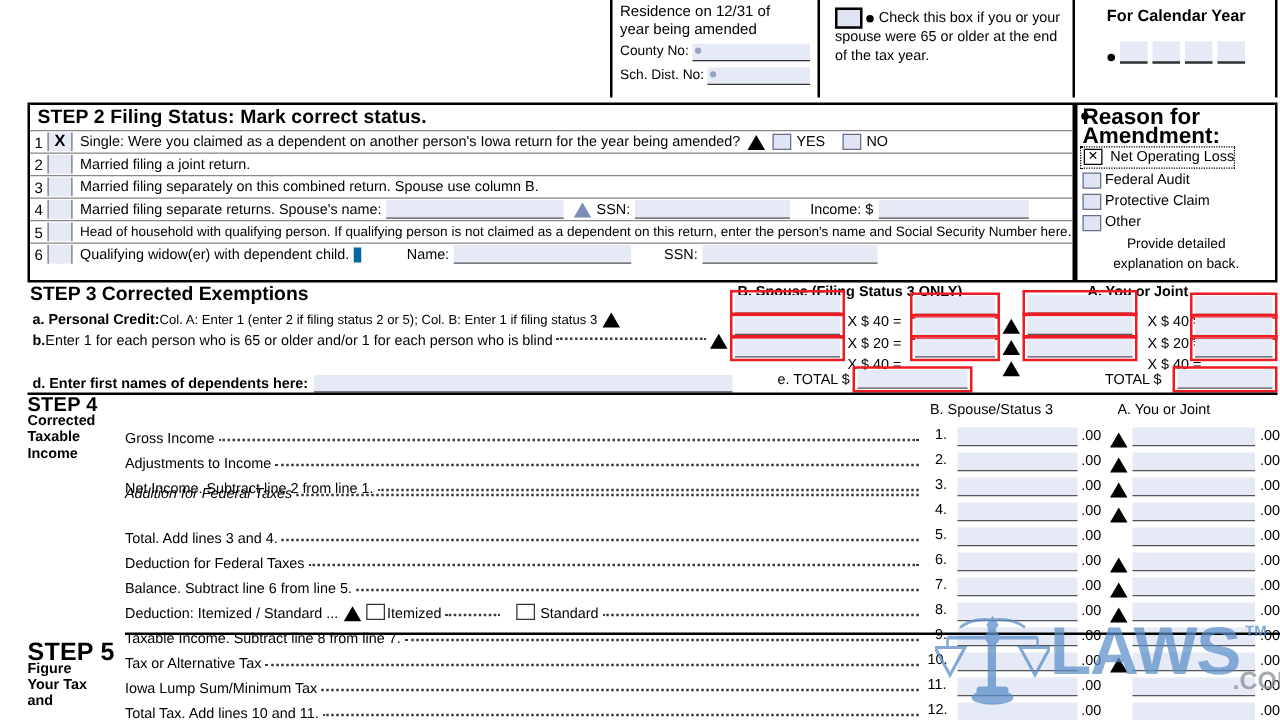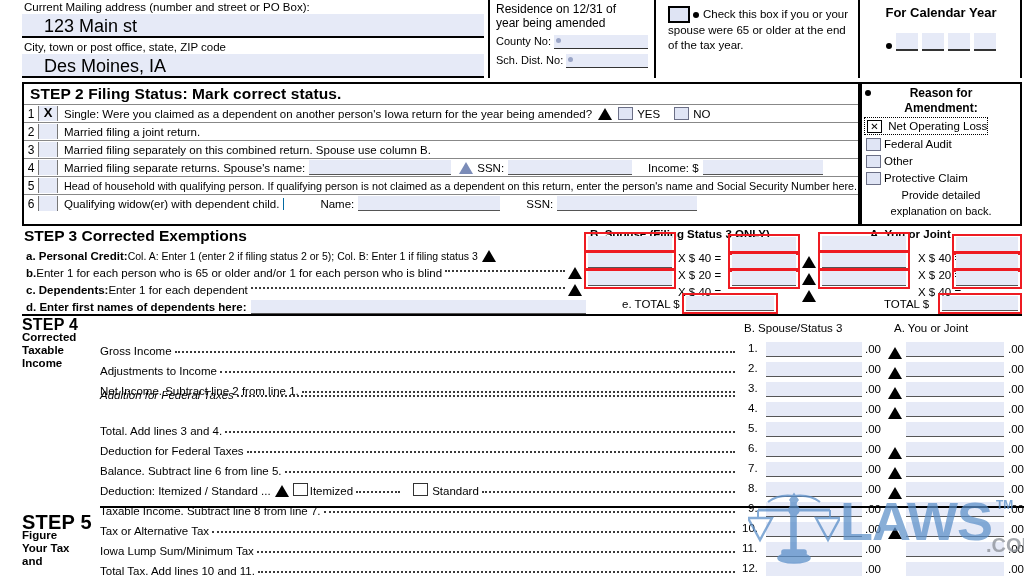--- a/index.html
+++ b/index.html
@@ -70,21 +70,21 @@
   .step2 h2{margin:0;padding:1px 0 1px 6px;font-size:15.5px;font-weight:bold;letter-spacing:.1px;}
   .fsrow{display:flex;align-items:center;height:17px;border-top:1px solid #888;font-size:11.5px;}
   .fsnum{width:14px;text-align:center;font-size:12px;}
   .fsbox{width:20px;height:15px;background:#e6eaf7;border-left:1px solid #777;border-right:1px solid #777;
          box-sizing:border-box;text-align:center;line-height:14px;font-size:13px;font-weight:bold;}
   .fstext{padding-left:6px;display:flex;align-items:center;flex:1;white-space:nowrap;}
   .inl{background:#e6eaf7;border-bottom:1px solid #555;height:14px;display:inline-block;}
 
   .reason{position:absolute;left:860px;top:82px;width:162px;height:144px;
           border:2px solid #000;box-sizing:border-box;padding:2px 4px;}
-  .reason .hd{font-size:12px;font-weight:bold;text-align:center;line-height:15px;position:relative;}
+  .reason .hd{font-size:18px;font-weight:bold;line-height:15px;position:relative;}
   .reason .hd .bullet{position:absolute;left:-1px;top:4px;}
   .reason .item{display:flex;align-items:center;font-size:11.5px;line-height:16px;margin-top:1px;}
   .reason .item .bx{margin-right:3px;}
   .reason .nol{border:1px dotted #000;padding:0;display:inline-block;}
   .reason .foot{font-size:11px;text-align:center;line-height:14px;margin-top:2px;}
 
   
   .step3{position:absolute;left:22px;top:226px;width:1000px;height:88px;}
   .step3 h2{margin:0;font-size:15.5px;font-weight:bold;padding:1px 0 0 2px;}
   .s3row{display:flex;align-items:center;font-size:11.5px;height:16px;padding-left:2px;}
@@ -127,26 +127,20 @@
   .wm .com{position:absolute;left:238px;top:48px;font-size:20px;color:#8a8f96;opacity:.75;font-weight:bold;}
   .wm svg{position:absolute;left:0px;top:2px;opacity:.75;}
 </style>
 </head>
 <body>
 
 <div class="page">
 
   <div class="topband">
 
-    <div class="addrcell">
-      <div class="addr-lbl">Current Mailing address (number and street or PO Box):</div>
-      <div class="addr-val">123 Main st</div>
-      <div class="addr-lbl" style="margin-top:2px;">City, town or post office, state, ZIP code</div>
-      <div class="addr-val2">Des Moines, IA</div>
-    </div>
 
     <div class="resid">
       <div class="t">Residence on 12/31 of</div>
       <div class="t">year being amended</div>
       <div class="row">
         <span class="lb">County No:</span>
         <span class="fl"></span>
       </div>
       <div class="row">
         <span class="lb">Sch. Dist. No:</span>
@@ -217,21 +211,21 @@
     <div class="fsrow">
       <span class="fsnum">5</span>
       <span class="fsbox"></span>
       <span class="fstext" style="font-size:10.8px;">Head of household with qualifying person. If qualifying person is not claimed as a dependent on this return, enter the person's name and Social Security Number here.</span>
     </div>
 
     <div class="fsrow">
       <span class="fsnum">6</span>
       <span class="fsbox"></span>
       <span class="fstext">
-        <span style="border-right:1px solid #0369a1;padding-right:4px;">Qualifying widow(er) with dependent child.</span>
+        <span style="border-right:6px solid #0369a1;padding-right:4px;">Qualifying widow(er) with dependent child.</span>
         <span style="margin-left:36px;">Name:</span>
         <span class="inl" style="width:142px;margin-left:4px;"></span>
         <span style="margin-left:26px;">SSN:</span>
         <span class="inl" style="width:140px;margin-left:4px;"></span>
       </span>
     </div>
   </div>
 
   <div class="reason">
     <div class="hd">
@@ -242,25 +236,25 @@
     <div class="item nol" style="border:1px dotted #000;margin-left:-2px;padding-left:2px;">
       <span class="bx" style="background:#fff;border:1px solid #000;text-align:center;line-height:11px;font-size:10px;">✕</span>
       <span>Net Operating Loss</span>
     </div>
     <div class="item">
       <span class="bx"></span>
       <span>Federal Audit</span>
     </div>
     <div class="item">
       <span class="bx"></span>
-      <span>Other</span>
+      <span>Protective Claim</span>
     </div>
     <div class="item">
       <span class="bx"></span>
-      <span>Protective Claim</span>
+      <span>Other</span>
     </div>
     <div class="foot">Provide detailed</div>
     <div class="foot">explanation on back.</div>
   </div>
 
   <div class="step3">
     <h2>STEP 3 Corrected Exemptions</h2>
 
     <div class="s3row" style="position:absolute;top:22px;left:2px;width:556px;align-items:center;">
       <b>a. Personal Credit:</b>
@@ -268,26 +262,20 @@
       <span class="tri" style="margin-left:4px;"></span>
     </div>
 
     <div class="s3row" style="position:absolute;top:39px;left:2px;width:556px;">
       <b>b.</b>
       <span> Enter 1 for each person who is 65 or older  and/or 1 for each person who is blind</span>
       <span class="dotlead"></span>
       <span class="tri"></span>
     </div>
 
-    <div class="s3row" style="position:absolute;top:56px;left:2px;width:556px;">
-      <b>c. Dependents:</b>
-      <span> Enter 1 for each dependent</span>
-      <span class="dotlead"></span>
-      <span class="tri"></span>
-    </div>
 
     <div class="s3row" style="position:absolute;top:73px;left:2px;width:560px;">
       <b>d. Enter first names of dependents here:</b>
       <span class="inl" style="flex:1;margin-left:5px;height:13px;"></span>
     </div>
 
     <div class="colhdr" style="left:568px;top:2px;">
       <b>B. Spouse (Filing Status 3 ONLY)</b>
     </div>
     <div class="colhdr" style="left:848px;top:2px;">

